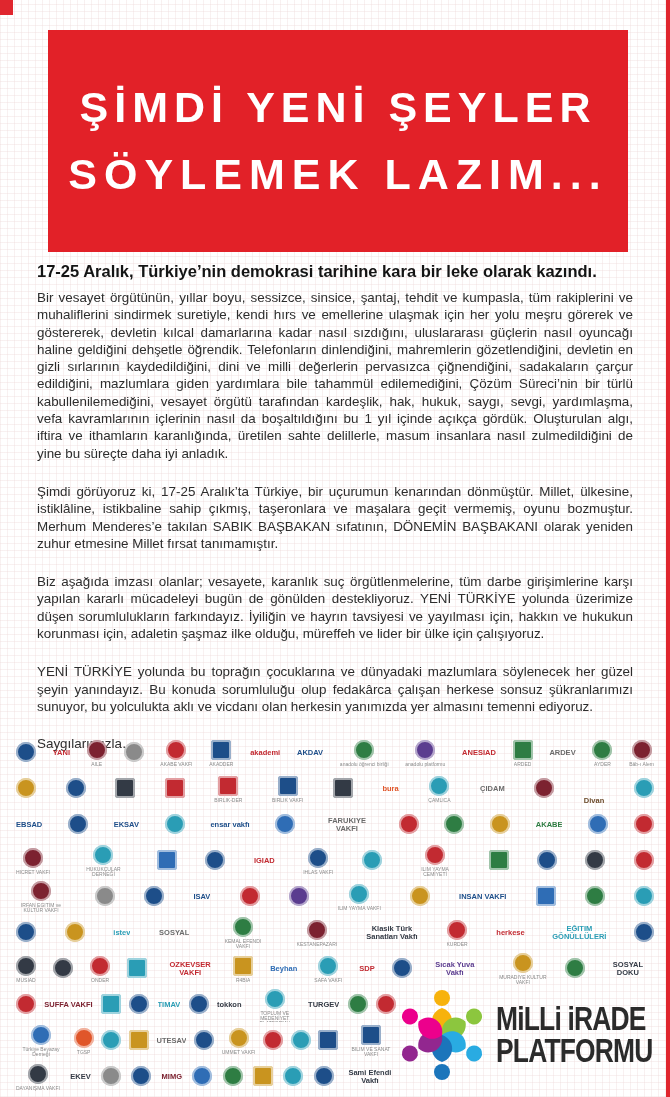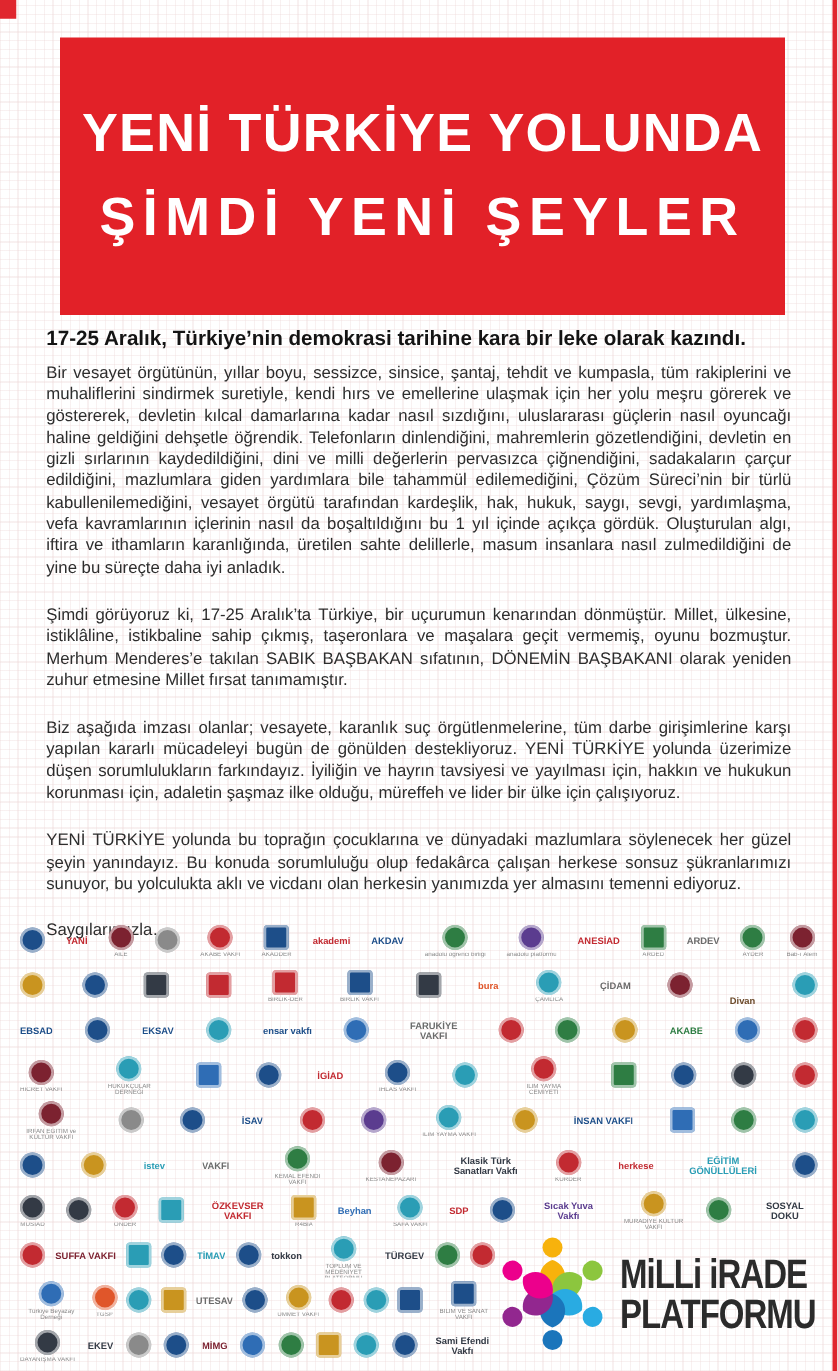--- a/index.html
+++ b/index.html
@@ -44,22 +44,22 @@
 </style>
 </head>
 <body>
 
 <div class="page">
 
   <div class="corner-sq" style="background: rgb(224, 38, 46);"></div>
   <div class="edge-right" style="background: rgb(224, 38, 46);"></div>
 
   <div class="banner" style="background: rgb(226, 33, 40);">
-    <div class="l l1">YENİ TÜRKİYE YOLUNDA</div>
     <div class="l l2">ŞİMDİ YENİ ŞEYLER</div>
+    <div class="l l3">SÖYLEMEK LAZIM...</div>
   </div>
 
   <div class="content">
     <h1>17-25 Aralık, Türkiye’nin demokrasi tarihine kara bir leke olarak kazındı.</h1>
     <p>Bir vesayet örgütünün, yıllar boyu, sessizce, sinsice, şantaj, tehdit ve kumpasla, tüm rakiplerini ve muhaliflerini sindirmek suretiyle, kendi hırs ve emellerine ulaşmak için her yolu meşru görerek ve göstererek, devletin kılcal damarlarına kadar nasıl sızdığını, uluslararası güçlerin nasıl oyuncağı haline geldiğini dehşetle öğrendik. Telefonların dinlendiğini, mahremlerin gözetlendiğini, devletin en gizli sırlarının kaydedildiğini, dini ve milli değerlerin pervasızca çiğnendiğini, sadakaların çarçur edildiğini, mazlumlara giden yardımlara bile tahammül edilemediğini, Çözüm Süreci’nin bir türlü kabullenilemediğini, vesayet örgütü tarafından kardeşlik, hak, hukuk, saygı, sevgi, yardımlaşma, vefa kavramlarının içlerinin nasıl da boşaltıldığını bu 1 yıl içinde açıkça gördük. Oluşturulan algı, iftira ve ithamların karanlığında, üretilen sahte delillerle, masum insanlara nasıl zulmedildiğini de yine bu süreçte daha iyi anladık.</p>
     <p>Şimdi görüyoruz ki, 17-25 Aralık’ta Türkiye, bir uçurumun kenarından dönmüştür. Millet, ülkesine, istiklâline, istikbaline sahip çıkmış, taşeronlara ve maşalara geçit vermemiş, oyunu bozmuştur. Merhum Menderes’e takılan SABIK BAŞBAKAN sıfatının, DÖNEMİN BAŞBAKANI olarak yeniden zuhur etmesine Millet fırsat tanımamıştır.</p>
     <p>Biz aşağıda imzası olanlar; vesayete, karanlık suç örgütlenmelerine, tüm darbe girişimlerine karşı yapılan kararlı mücadeleyi bugün de gönülden destekliyoruz. YENİ TÜRKİYE yolunda üzerimize düşen sorumlulukların farkındayız. İyiliğin ve hayrın tavsiyesi ve yayılması için, hakkın ve hukukun korunması için, adaletin şaşmaz ilke olduğu, müreffeh ve lider bir ülke için çalışıyoruz.</p>
     <p>YENİ TÜRKİYE yolunda bu toprağın çocuklarına ve dünyadaki mazlumlara söylenecek her güzel şeyin yanındayız. Bu konuda sorumluluğu olup fedakârca çalışan herkese sonsuz şükranlarımızı sunuyor, bu yolculukta aklı ve vicdanı olan herkesin yanımızda yer almasını temenni ediyoruz.</p>
     <div class="closing">Saygılarımızla…</div>
   </div>
@@ -325,21 +325,21 @@
           <span class="cap"></span>
         </div>
         <div class="tile">
           <div class="emblem" style="background: rgb(201, 148, 31);"></div>
           <span class="cap"></span>
         </div>
         <div class="tile">
           <span class="wordmark" style="color: rgb(42, 157, 181);">istev</span>
         </div>
         <div class="tile">
-          <span class="wordmark" style="color: rgb(107, 107, 107);">VAKFI</span>
+          <span class="wordmark" style="color: rgb(107, 107, 107);">SOSYAL</span>
         </div>
         <div class="tile">
           <div class="emblem" style="background: rgb(46, 125, 67);"></div>
           <span class="cap">KEMAL EFENDİ VAKFI</span>
         </div>
         <div class="tile">
           <div class="emblem" style="background: rgb(124, 34, 48);"></div>
           <span class="cap">KESTANEPAZARI</span>
         </div>
         <div class="tile">

